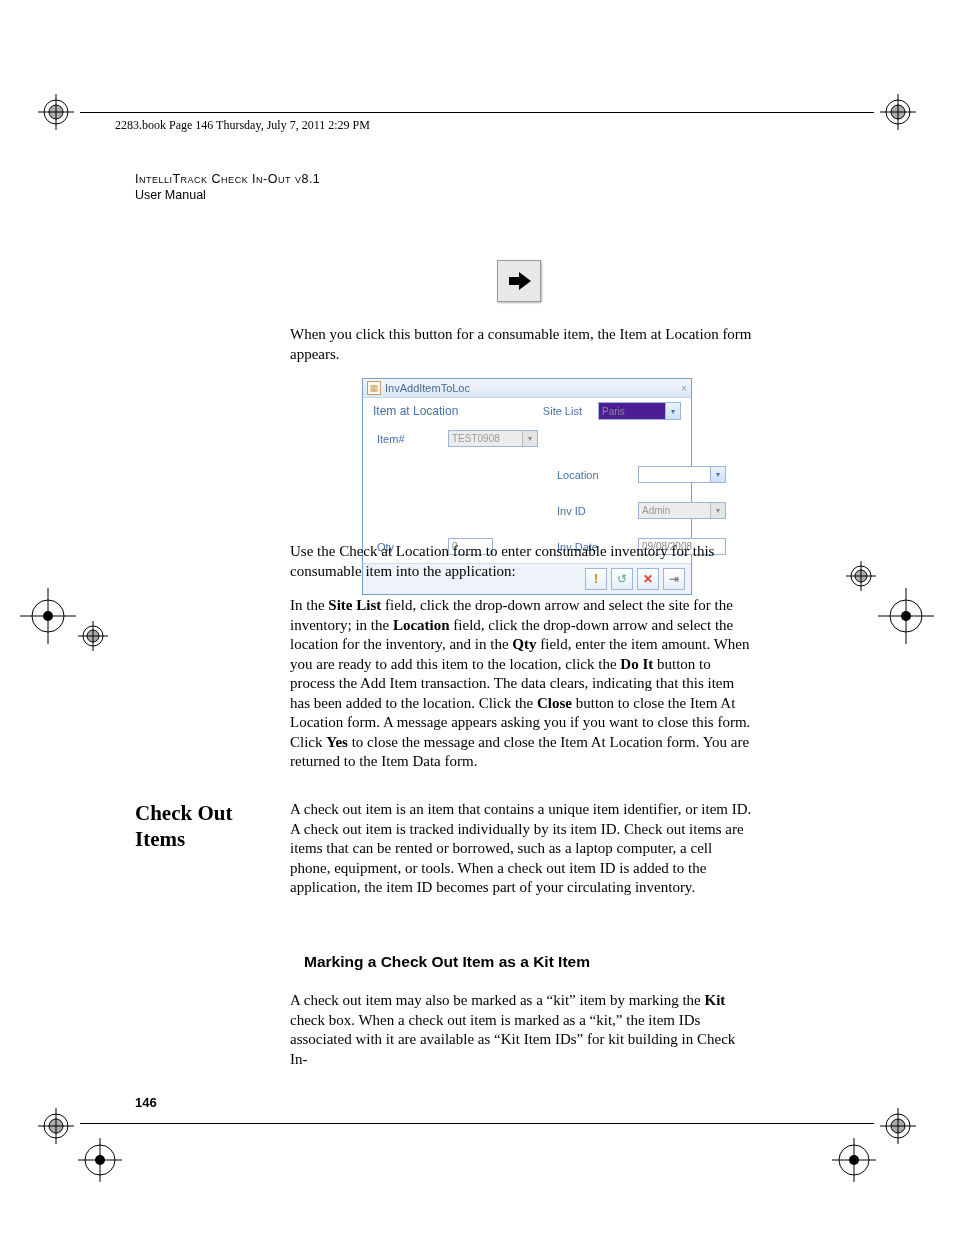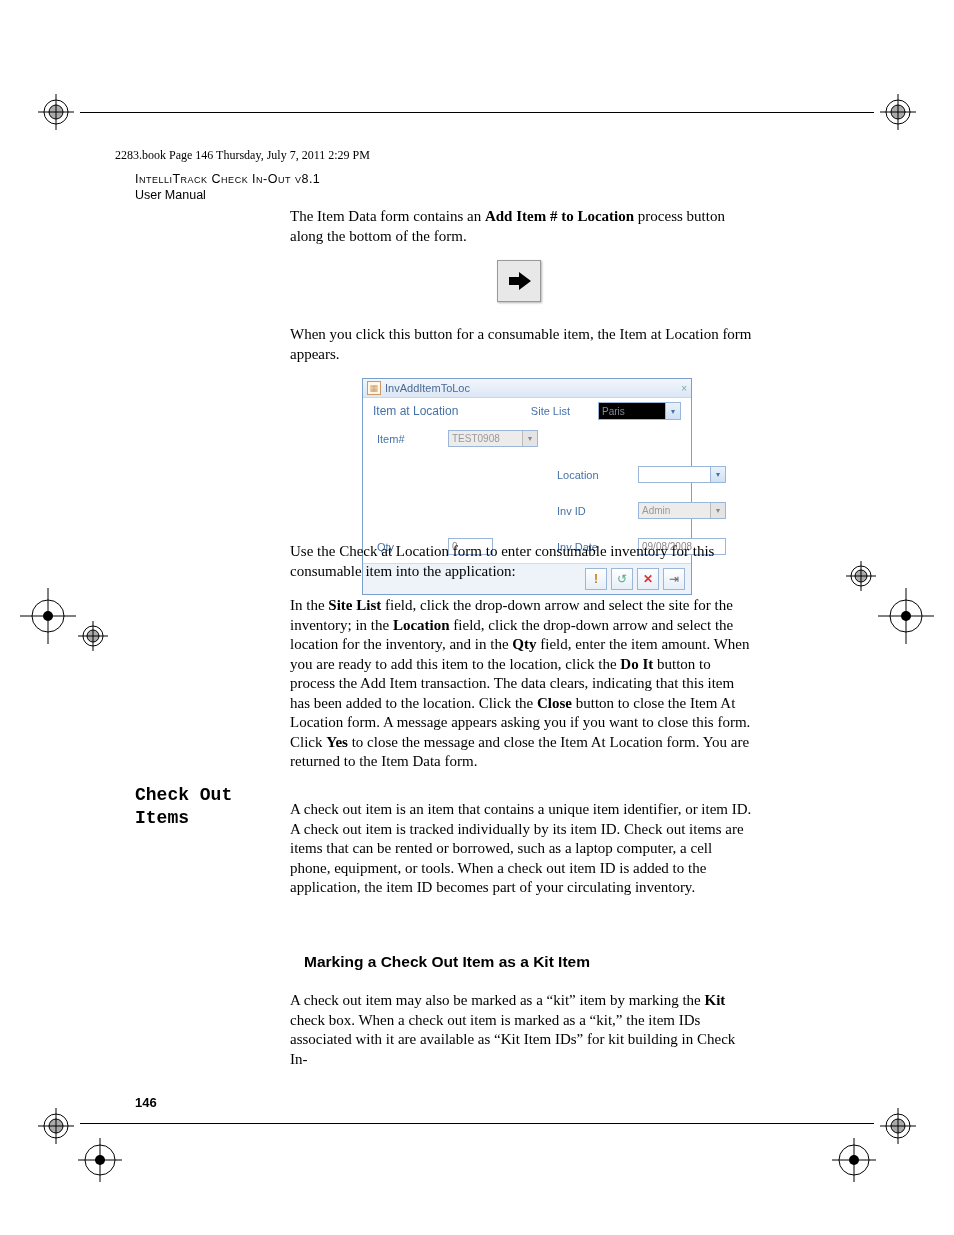--- a/index.html
+++ b/index.html
@@ -27,21 +27,20 @@
     top: 112px;
     width: 794px;
     border-top: 0.5px solid #000;
   }
   .header-text {
     position: absolute;
     left: 115px;
     top: 118px;
     font-size: 12px;
     font-family: "Times New Roman", serif;
-    margin-top: 30px;
   }
   .doc-title {
     position: absolute;
     left: 135px;
     top: 172px;
     font-size: 12.5px;
     font-variant: small-caps;
     letter-spacing: 0.5px;
     font-family: Arial, sans-serif;
   }
@@ -115,29 +114,29 @@
     color:#4672a8;
     font-size:12px;
     gap:14px;
   }
   .form-header .fh-sitelabel {
     margin-left:auto;
     color:#4672a8;
     font-size:11px;
   }
   .form-header .fh-sitefield {
-    margin-left:14px;
+    margin-left:2px;
     width:78px;
     height:16px;
     border:1px solid #9ab7da;
     display:flex;align-items:center;
     font-size:10px;color:#889;
     padding-left:3px;
     position:relative;
-    background:#000000;
+    background:#4c1d95;
   }
   .dd-arrow {
     position:absolute;right:0;top:0;bottom:0;width:14px;
     background:linear-gradient(#eaf2fb,#cfe1f4);
     border-left:1px solid #9ab7da;
     display:flex;align-items:center;justify-content:center;
     color:#4672a8;font-size:8px;
   }
   .form-body {
     padding: 6px 14px 8px 14px;
@@ -168,25 +167,25 @@
     border:1px solid #9ab7da;
     background:linear-gradient(#fff,#e6eef8);
     display:flex;align-items:center;justify-content:center;
     font-size:12px;
   }
   .para3 { top: 542px; }
   .para4 { top: 596px; }
   .section-label {
     position:absolute;
     left:135px;
-    top:784px;
+    top:800px;
     width:130px;
-    font-family: Liberation Mono, monospace;
+    font-family: Liberation Serif, serif;
     font-weight:bold;
-    font-size:18px;
+    font-size:21px;
     line-height:1.25;
   }
   .para5 { top: 800px; }
   .heading2 {
     position:absolute;
     left:304px;
     top:953px;
     font-family: Arial, Helvetica, sans-serif;
     font-weight:bold;
     font-size:15.5px;
@@ -294,23 +293,20 @@
         <circle cx="22" cy="22" r="15" fill="none" stroke="#000"></circle>
         <circle cx="22" cy="22" r="5" fill="#000"></circle>
         <line x1="0" y1="22" x2="44" y2="22" stroke="#000"></line>
         <line x1="22" y1="0" x2="22" y2="44" stroke="#000"></line>
       </svg>
 </div>
 
 <div class="doc-title">IntelliTrack Check In-Out v8.1</div>
 <div class="doc-subtitle">User Manual</div>
 
-<div class="body-col para1">
-  <span>The Item Data form contains an </span><b>Add Item # to Location</b><span> process button along the bottom of the form.</span>
-</div>
 
 <div class="arrow-btn">
   <svg width="28" height="24">
         <polygon points="4,8 14,8 14,3 26,12 14,21 14,16 4,16" fill="#000"></polygon>
       </svg>
 </div>
 
 <div class="body-col para2">When you click this button for a consumable item, the Item at Location form appears.</div>
 
 <div class="form-window">

